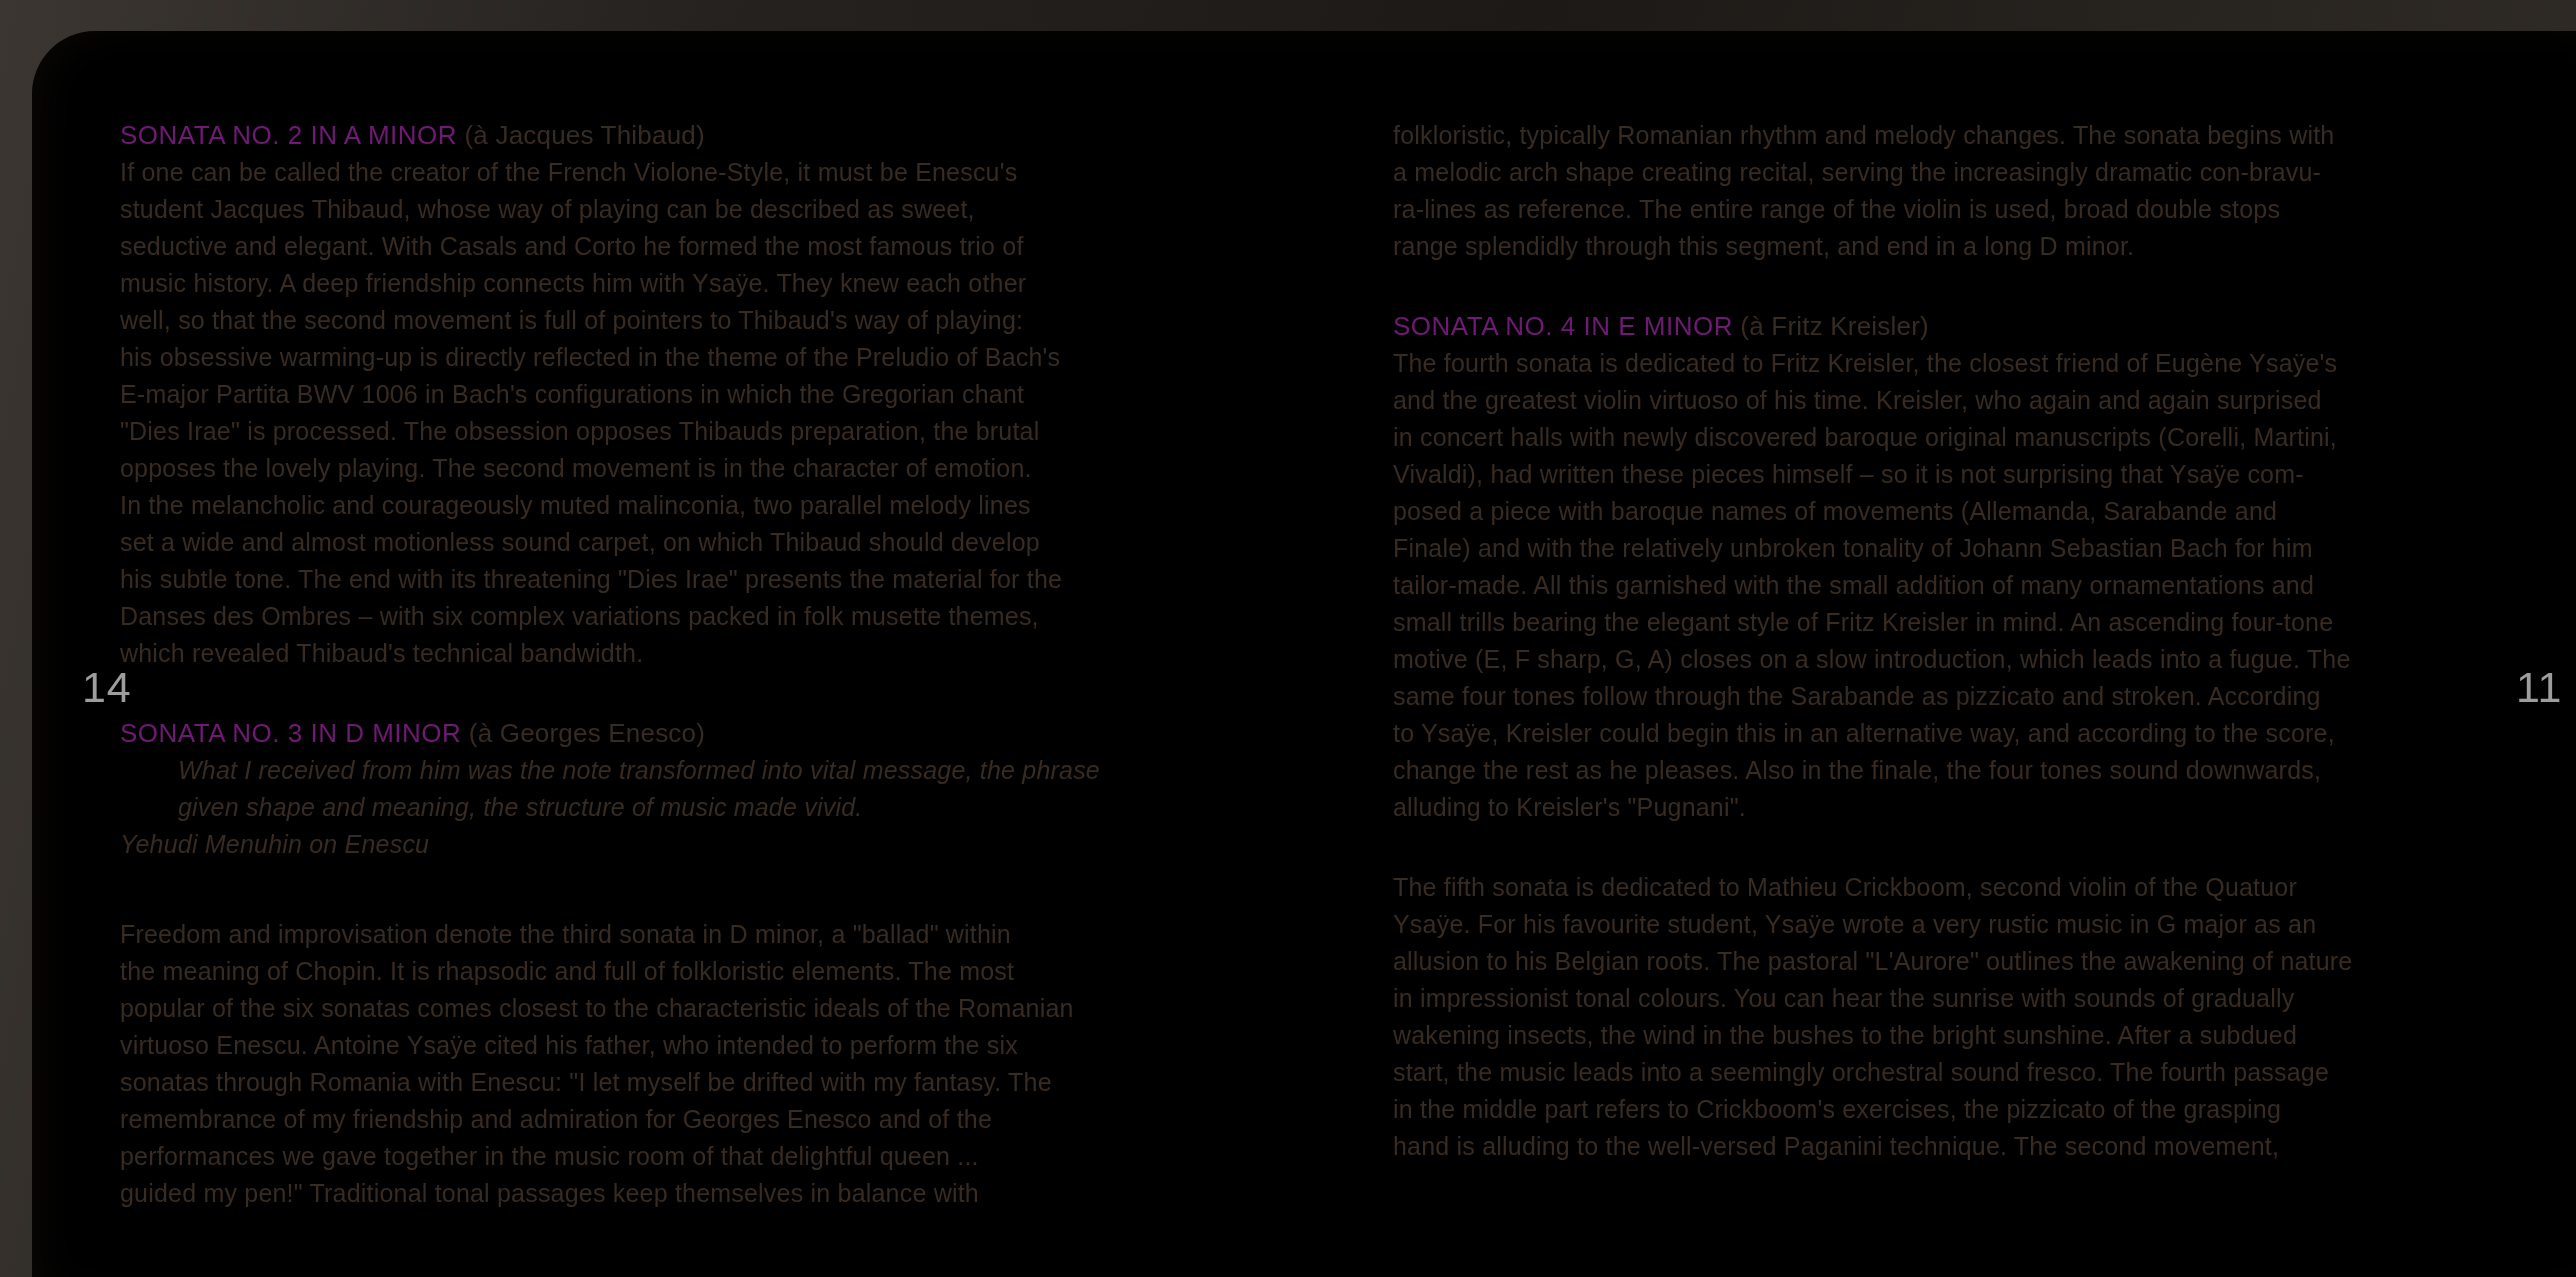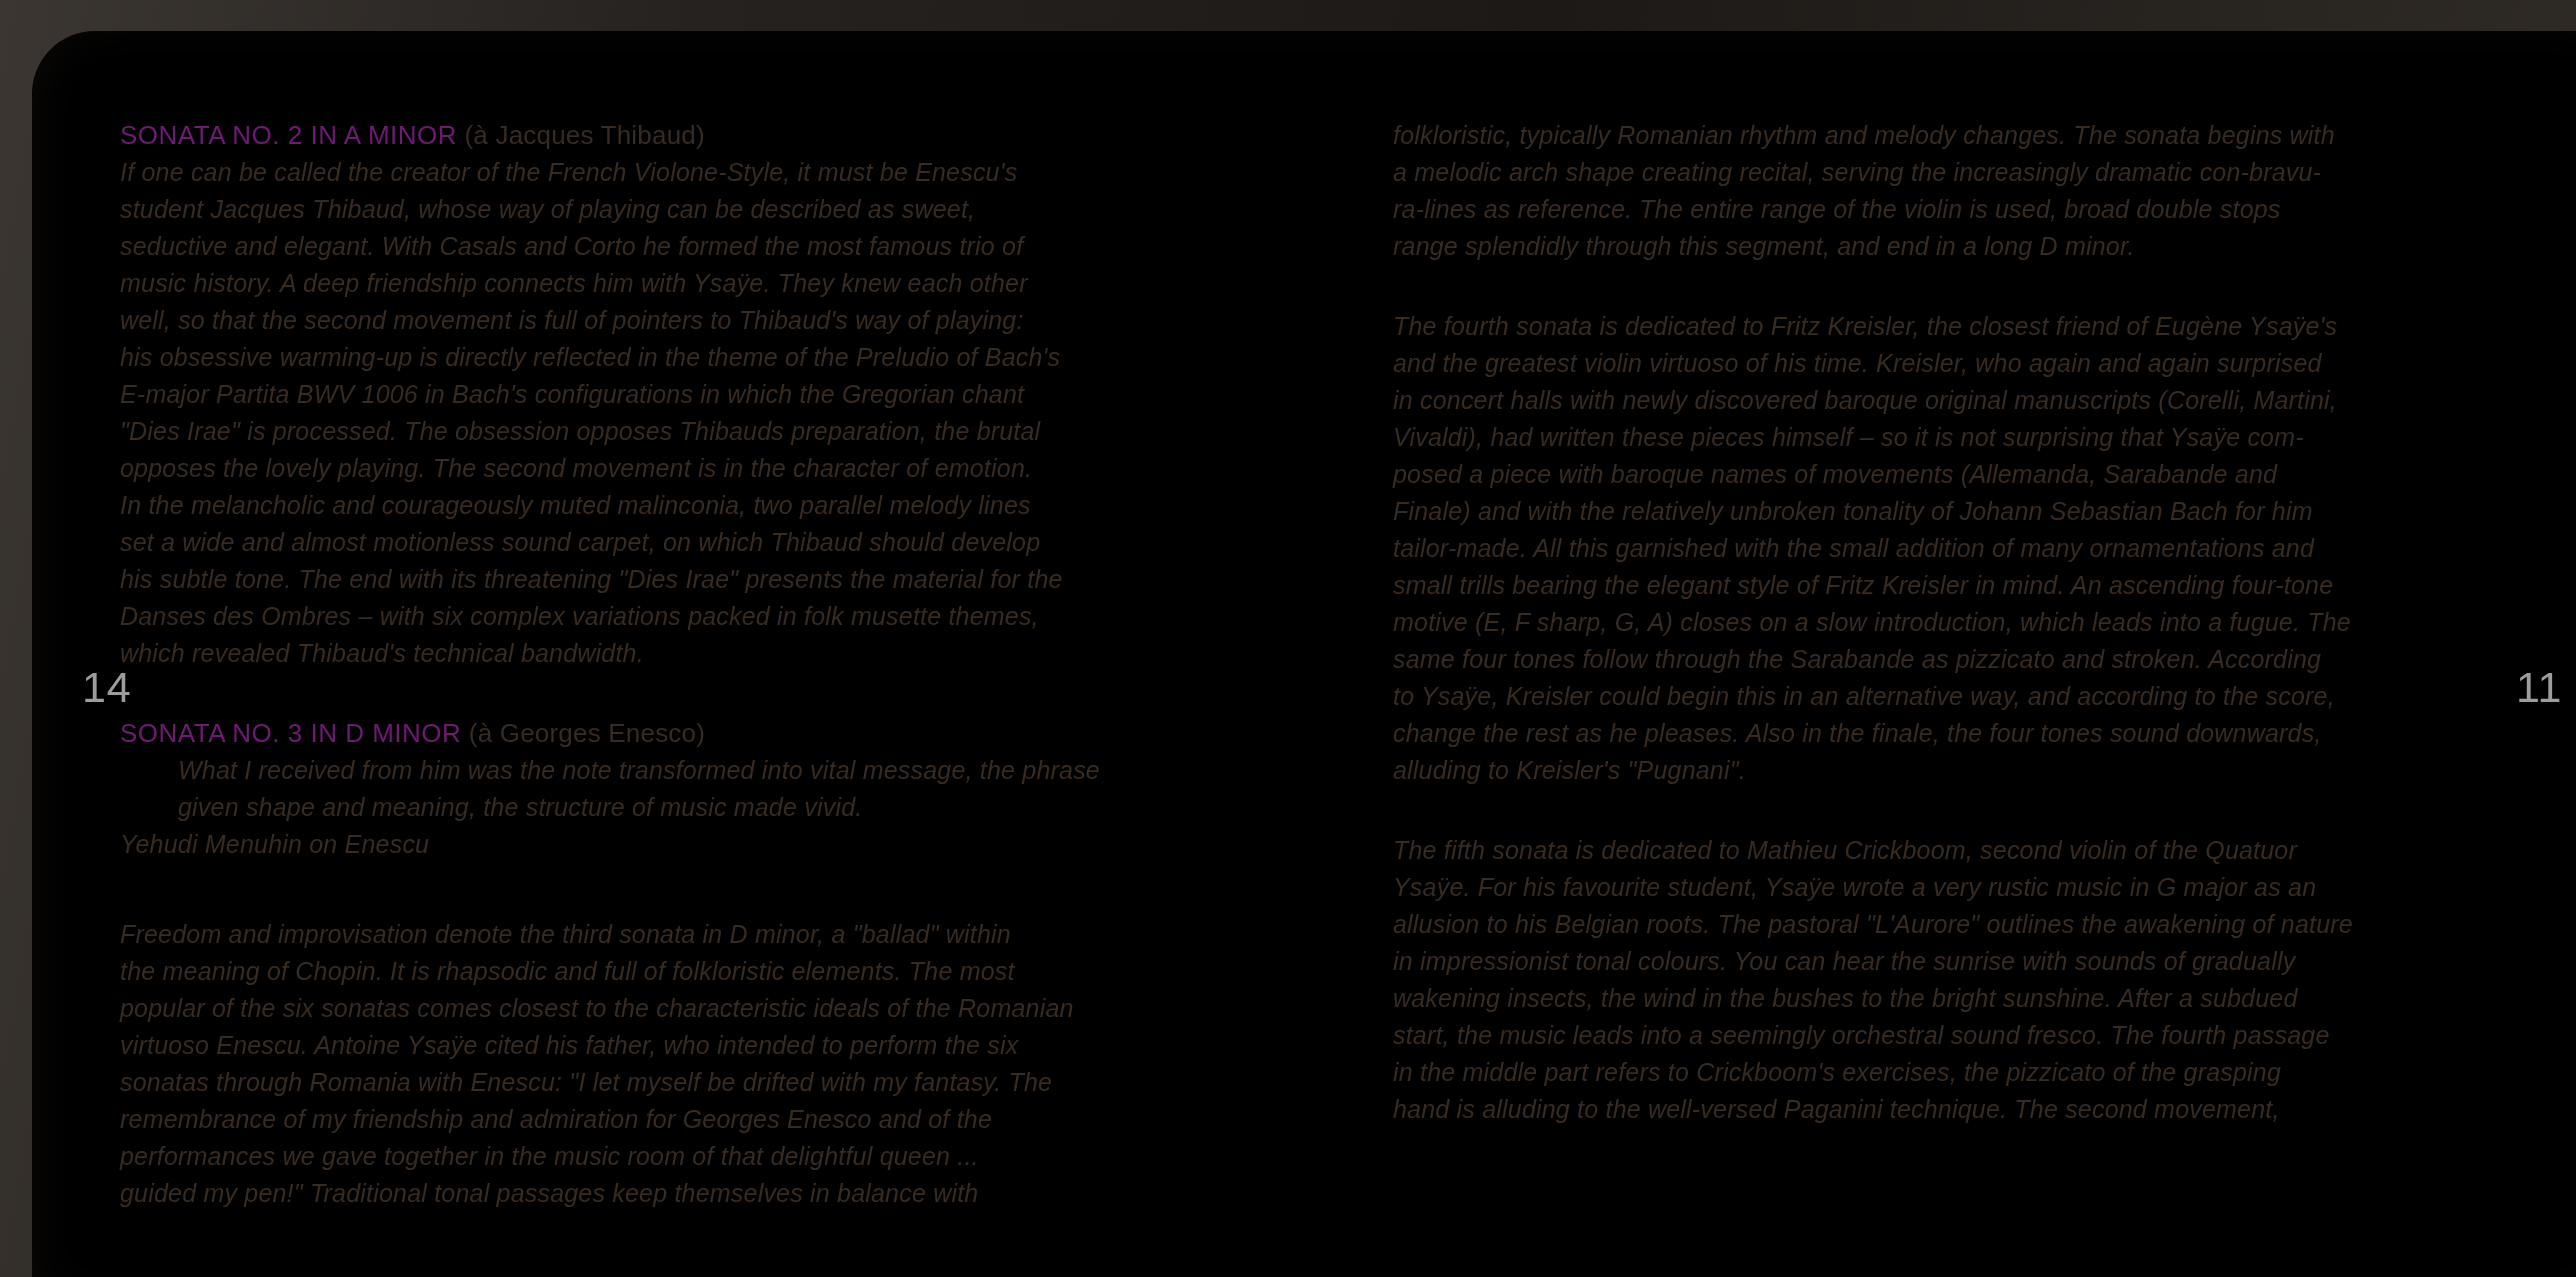--- a/index.html
+++ b/index.html
@@ -46,21 +46,20 @@
     font-weight: 300;
     line-height: 37px;
     color: #382b21;
   }
   .sonata-title {
     color: #701a75;
     letter-spacing: 0.5px;
   }
   .body-text, .quote-text {
     white-space: pre-line;
-    font-style: italic;
   }
   .quote-text {
     font-style: italic;
     padding-left: 58px;
   }
   .attribution {
     font-style: italic;
     text-align: left;
     margin-bottom: 53px;
   }
@@ -127,20 +126,21 @@
 <div class="col col-right">
 
   <div class="section">
     <div class="body-text">folkloristic, typically Romanian rhythm and melody changes. The sonata begins with
 a melodic arch shape creating recital, serving the increasingly dramatic con-bravu-
 ra-lines as reference. The entire range of the violin is used, broad double stops
 range splendidly through this segment, and end in a long D minor.</div>
   </div>
 
   <div class="section">
+    <h2><span class="sonata-title">SONATA NO. 4 IN E MINOR</span> <span class="dedication">(à Fritz Kreisler)</span></h2>
     <div class="body-text">The fourth sonata is dedicated to Fritz Kreisler, the closest friend of Eugène Ysaÿe's
 and the greatest violin virtuoso of his time. Kreisler, who again and again surprised
 in concert halls with newly discovered baroque original manuscripts (Corelli, Martini,
 Vivaldi), had written these pieces himself – so it is not surprising that Ysaÿe com-
 posed a piece with baroque names of movements (Allemanda, Sarabande and
 Finale) and with the relatively unbroken tonality of Johann Sebastian Bach for him
 tailor-made. All this garnished with the small addition of many ornamentations and
 small trills bearing the elegant style of Fritz Kreisler in mind. An ascending four-tone
 motive (E, F sharp, G, A) closes on a slow introduction, which leads into a fugue. The
 same four tones follow through the Sarabande as pizzicato and stroken. According

